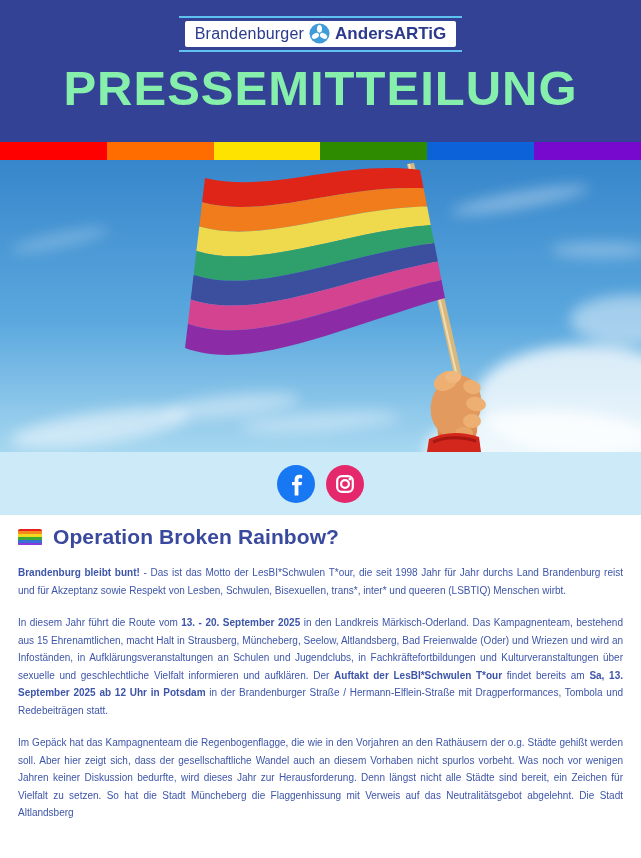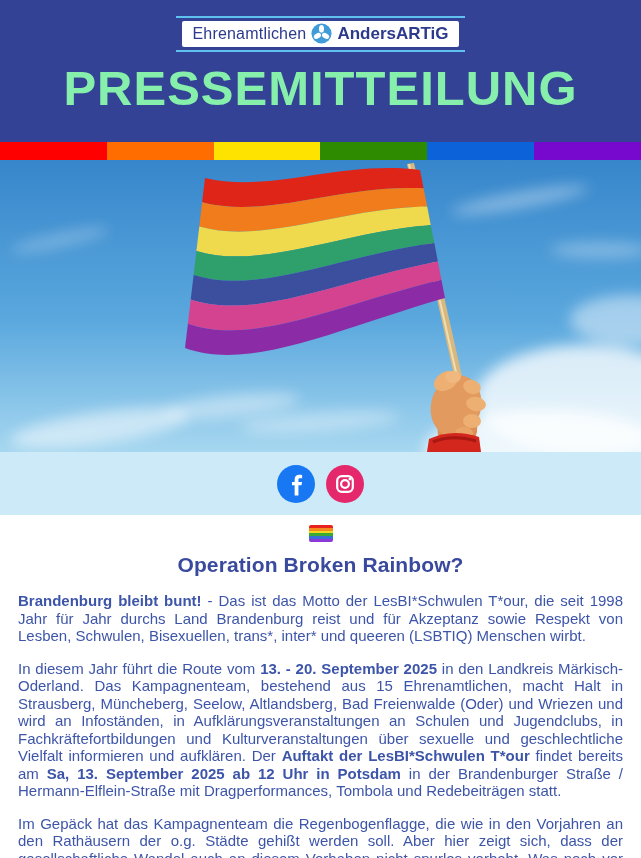--- a/index.html
+++ b/index.html
@@ -20,34 +20,34 @@
   .rainbow-bar { display:flex; width:641px; height:18px; }
   .rainbow-bar .stripe { flex:1 1 0; height:100%; }
   
   .hero { width:641px; height:292px; display:block; }
   
   .social-band { background:#cdeaf8; height:63px; display:flex; align-items:center; justify-content:center; gap:11px; }
   .social-link { display:block; width:38px; height:38px; border-radius:50%; }
   .social-link svg { display:block; }
   
   .article { padding:6px 18px 0 18px; }
-  .article-heading { display:flex; align-items:center; gap:11px; margin-top:4px;flex-direction:column; }
+  .article-heading { display:flex; align-items:center; gap:11px; margin-top:4px; }
   .flag-emoji { width:24px; height:17px; display:flex; flex-direction:column; border-radius:2px; overflow:hidden; }
   .flag-emoji .stripe { flex:1 1 0; width:100%; }
   .heading-text { color:#39499e; font-size:21px; font-weight:700; letter-spacing:0.1px; }
-  .article-body p { color:#3d55a9; font-size:15px; line-height:17.5px; text-align:justify; margin-top:15px; }
+  .article-body p { color:#3d55a9; font-size:10px; line-height:17.5px; text-align:justify; margin-top:15px; }
   .article-body p b { font-weight:700; }
 </style>
 </head>
 <body>
 
 <div class="header">
   <div class="brandbar">
     <div class="brandpill">
-      <span class="brand-prefix">Ehrenamtlichen</span>
+      <span class="brand-prefix">Brandenburger</span>
       <svg class="brand-icon" viewBox="0 0 24 24">
         <circle cx="12" cy="12" r="11.5" fill="#3f9cd9"></circle>
         <g fill="#ffffff">
           <ellipse cx="12" cy="6.6" rx="2.9" ry="4.4"></ellipse>
           <ellipse cx="12" cy="6.6" rx="2.9" ry="4.4" transform="rotate(120 12 12)"></ellipse>
           <ellipse cx="12" cy="6.6" rx="2.9" ry="4.4" transform="rotate(240 12 12)"></ellipse>
         </g>
       </svg>
       <span class="brand-name">AndersARTiG</span>
     </div>

